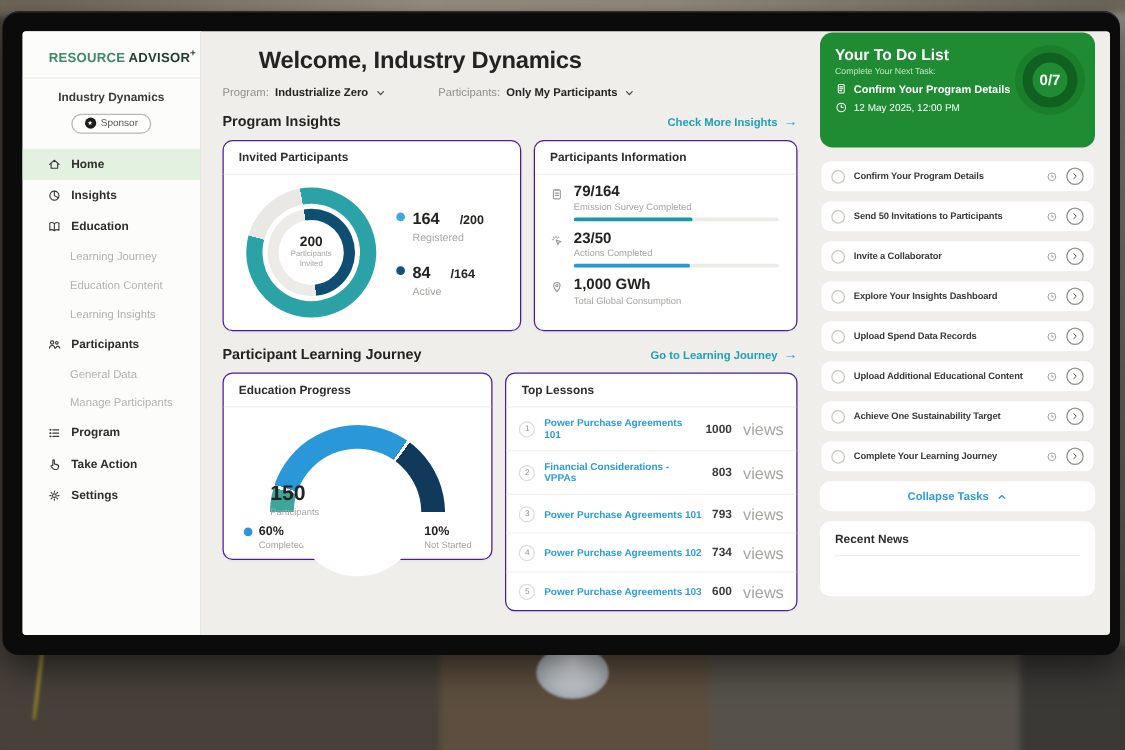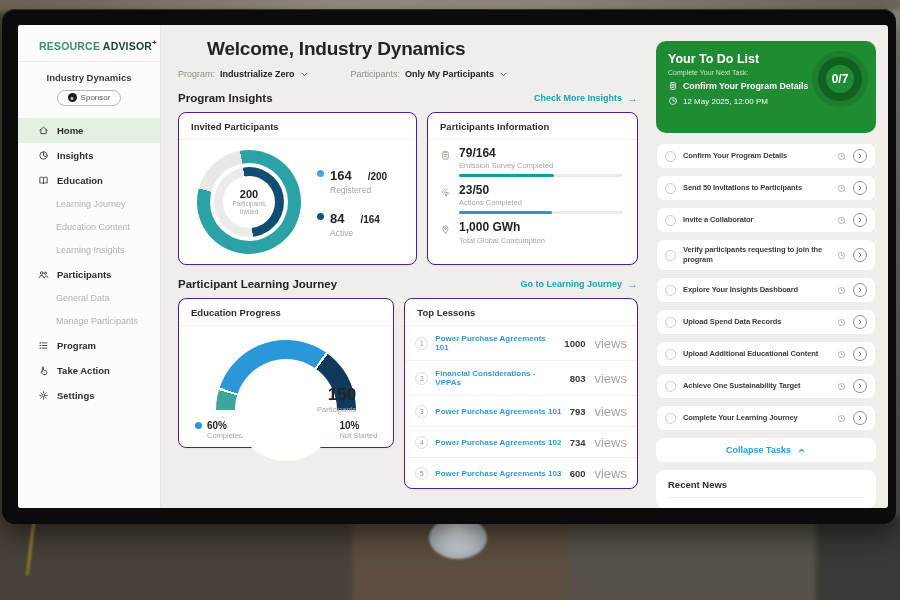--- a/index.html
+++ b/index.html
@@ -91,21 +91,21 @@
   .m-lab { font-size:7.5px; color:#a6a5a1; margin-top:1px; }
   .m-track { height:3px; border-radius:2px; background:#ecebe7; margin-top:4px; }
   .m-fill { height:3px; border-radius:2px; }
 
   
   .edu { width:225px; height:150px; }
   .gauge-zone { position:relative; width:140px; height:70px; margin:14px auto 0; }
   .gauge-arc { position:absolute; left:0; top:0; width:140px; height:140px; border-radius:50%;
     background:conic-gradient(from 270deg,#3BA79A 0 4.6%,#fff 4.6% 5.2%,#2A97D8 5.2% 34.6%,#fff 34.6% 35.2%,#11395C 35.2% 50%,transparent 50%); }
   .gauge-hole { position:absolute; left:19px; top:19px; width:102px; height:102px; border-radius:50%; background:#fff; }
-  .g-center { position:absolute; left:0; bottom:-4px; width:100%; text-align:right; }
+  .g-center { position:absolute; left:0; bottom:-4px; width:100%; text-align:left; }
   .g-val { font-size:17px; font-weight:bold; color:#232321; }
   .g-lab { font-size:7.5px; color:#a6a5a1; }
   .g-legend { display:flex; justify-content:space-between; padding:10px 16px 0; }
   .gl-item { display:flex; gap:5px; }
   .gl-pct { font-size:10px; font-weight:bold; color:#232321; }
   .gl-lab { font-size:7.5px; color:#a6a5a1; }
   .gdot { width:7px; height:7px; border-radius:50%; margin-top:2px; }
   .gdot-blue { background:#2A97D8; }
   .gdot-navy { background:#14416B; }
   .gdot-sky { background:#8FD4F1; }
@@ -114,21 +114,21 @@
   .lessons { width:243px; }
   .lesson { display:flex; align-items:center; gap:7px; padding:7.5px 10px; border-bottom:1px solid #f4f3f0; }
   .lesson:last-child { border-bottom:none; }
   .rank { width:13px; height:13px; flex:0 0 13px; border:1px solid #dddcd8; border-radius:50%;
     display:flex; align-items:center; justify-content:center; font-size:6.5px; color:#8f8e8a; }
   .l-title { flex:1; font-size:8px; font-weight:bold; color:#2D9CDB; line-height:1.2; cursor:pointer; }
   .l-views { font-size:9.5px; font-weight:bold; color:#3a3a38; }
   .l-word { font-size:13px; color:#a6a5a1; margin-left:2px; }
 
   
-  .rightpanel { width:238px; flex:0 0 238px; padding:16px 12px 0 6px; display:flex; flex-direction:column; }
+  .rightpanel { width:238px; flex:0 0 238px; padding:1px 12px 0 6px; display:flex; flex-direction:column; }
   .todo-card { position:relative; background:#1F8C33; border-radius:10px; padding:11px 12px; color:#fff; height:92px; flex:0 0 92px; }
   .todo-title { font-size:12.5px; font-weight:bold; }
   .todo-sub { font-size:7px; color:#C4E7C6; margin-top:3px; }
   .todo-task { display:flex; align-items:center; gap:5px; font-size:8.8px; font-weight:bold; margin-top:5px; width:150px; }
   .todo-due { display:flex; align-items:center; gap:5px; font-size:8px; margin-top:5px; }
   .todo-card .ic { stroke:#fff; width:10px; height:10px; flex:0 0 10px; }
   .todo-ring { position:absolute; right:14px; top:16px; width:44px; height:44px; border-radius:50%;
     border:8px solid #10611F; box-shadow:0 0 0 6px #1A7E2B; display:flex; align-items:center; justify-content:center; }
   .todo-ring span { font-size:12px; font-weight:bold; color:#fff; }
   .tasks { display:flex; flex-direction:column; gap:6px; margin-top:10px; }
@@ -531,32 +531,20 @@
                 <use href="#i-clock"></use>
               </svg>
             <span class="t-chev">
                 <svg>
                   <use href="#i-chevright"></use>
                 </svg>
               </span>
           </div>
           <div class="task">
             <span class="chk"></span>
-            <span class="task-label">Verify participants requesting to join the program</span>
-            <svg class="t-clock">
-                <use href="#i-clock"></use>
-              </svg>
-            <span class="t-chev">
-                <svg>
-                  <use href="#i-chevright"></use>
-                </svg>
-              </span>
-          </div>
-          <div class="task">
-            <span class="chk"></span>
             <span class="task-label">Explore Your Insights Dashboard</span>
             <svg class="t-clock">
                 <use href="#i-clock"></use>
               </svg>
             <span class="t-chev">
                 <svg>
                   <use href="#i-chevright"></use>
                 </svg>
               </span>
           </div>

